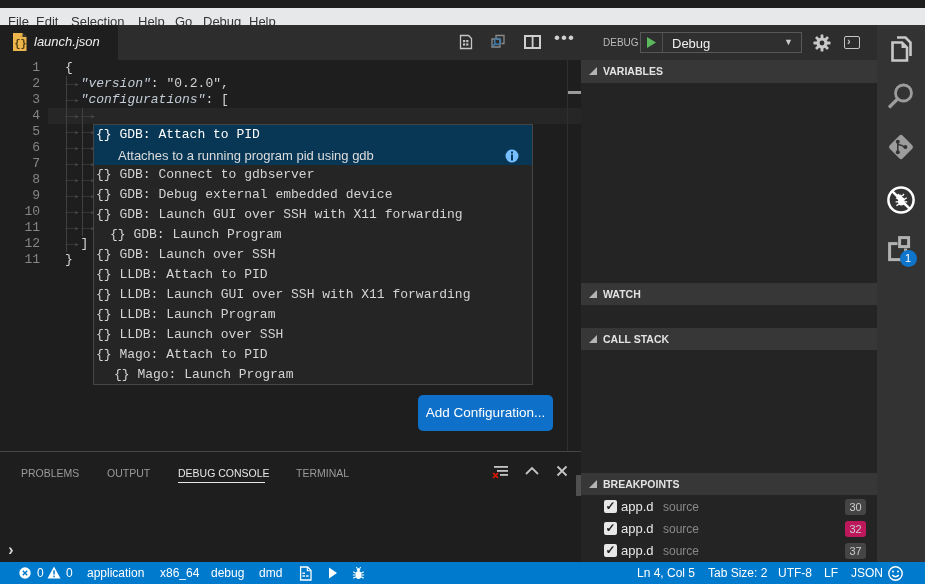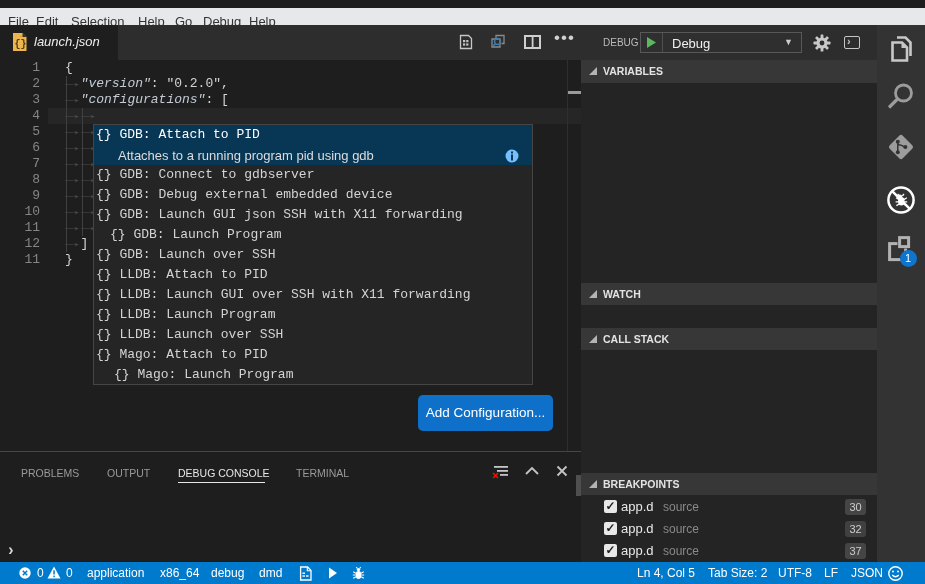--- a/index.html
+++ b/index.html
@@ -111,21 +111,21 @@
       </div>
     <div id="code" class="abs mono" style="left:65px;top:0;color:#d4d4d4;font-size:13px;line-height:16px;white-space:pre;"><div style="height:16px">{</div><div style="height:16px"><span style="color:#4d4d4d;display:inline-block;width:15.6px;transform:scaleX(1.75);transform-origin:0 50%;">→</span><span style="font-style:italic;color:#c3ccd6">"version"</span>: "0.2.0",</div><div style="height:16px"><span style="color:#4d4d4d;display:inline-block;width:15.6px;transform:scaleX(1.75);transform-origin:0 50%;">→</span><span style="font-style:italic;color:#c3ccd6">"configurations"</span>: [</div><div style="height:16px"><span style="color:#4d4d4d;display:inline-block;width:15.6px;transform:scaleX(1.75);transform-origin:0 50%;">→</span><span style="color:#4d4d4d;display:inline-block;width:15.6px;transform:scaleX(1.75);transform-origin:0 50%;">→</span></div><div style="height:16px"><span style="color:#4d4d4d;display:inline-block;width:15.6px;transform:scaleX(1.75);transform-origin:0 50%;">→</span><span style="color:#4d4d4d;display:inline-block;width:15.6px;transform:scaleX(1.75);transform-origin:0 50%;">→</span></div><div style="height:16px"><span style="color:#4d4d4d;display:inline-block;width:15.6px;transform:scaleX(1.75);transform-origin:0 50%;">→</span><span style="color:#4d4d4d;display:inline-block;width:15.6px;transform:scaleX(1.75);transform-origin:0 50%;">→</span></div><div style="height:16px"><span style="color:#4d4d4d;display:inline-block;width:15.6px;transform:scaleX(1.75);transform-origin:0 50%;">→</span><span style="color:#4d4d4d;display:inline-block;width:15.6px;transform:scaleX(1.75);transform-origin:0 50%;">→</span></div><div style="height:16px"><span style="color:#4d4d4d;display:inline-block;width:15.6px;transform:scaleX(1.75);transform-origin:0 50%;">→</span><span style="color:#4d4d4d;display:inline-block;width:15.6px;transform:scaleX(1.75);transform-origin:0 50%;">→</span></div><div style="height:16px"><span style="color:#4d4d4d;display:inline-block;width:15.6px;transform:scaleX(1.75);transform-origin:0 50%;">→</span><span style="color:#4d4d4d;display:inline-block;width:15.6px;transform:scaleX(1.75);transform-origin:0 50%;">→</span></div><div style="height:16px"><span style="color:#4d4d4d;display:inline-block;width:15.6px;transform:scaleX(1.75);transform-origin:0 50%;">→</span><span style="color:#4d4d4d;display:inline-block;width:15.6px;transform:scaleX(1.75);transform-origin:0 50%;">→</span></div><div style="height:16px"><span style="color:#4d4d4d;display:inline-block;width:15.6px;transform:scaleX(1.75);transform-origin:0 50%;">→</span><span style="color:#4d4d4d;display:inline-block;width:15.6px;transform:scaleX(1.75);transform-origin:0 50%;">→</span></div><div style="height:16px"><span style="color:#4d4d4d;display:inline-block;width:15.6px;transform:scaleX(1.75);transform-origin:0 50%;">→</span>]</div><div style="height:16px">}</div></div>
   </div>
 
   <div class="abs" style="left:93px;top:124px;width:440px;height:261px;background:#252526;border:1px solid #454545;">
     <div class="abs" style="left:0;top:0;width:438px;height:40px;background:#083655;"></div>
     <div id="rows" class="abs mono" style="left:0;top:0;width:438px;font-size:13px;color:#d4d4d4;">
         <div style="position:absolute;left:2px;top:0px;height:20px;line-height:20px;color:#ffffff">{} GDB: Attach to PID</div>
         <div style="position:absolute;left:2px;top:40px;height:20px;line-height:20px;color:#d4d4d4">{} GDB: Connect to gdbserver</div>
         <div style="position:absolute;left:2px;top:60px;height:20px;line-height:20px;color:#d4d4d4">{} GDB: Debug external embedded device</div>
-        <div style="position:absolute;left:2px;top:80px;height:20px;line-height:20px;color:#d4d4d4">{} GDB: Launch GUI json SSH with X11 forwarding</div>
+        <div style="position:absolute;left:2px;top:80px;height:20px;line-height:20px;color:#d4d4d4">{} GDB: Launch GUI over SSH with X11 forwarding</div>
         <div style="position:absolute;left:16px;top:100px;height:20px;line-height:20px;color:#d4d4d4">{} GDB: Launch Program</div>
         <div style="position:absolute;left:2px;top:120px;height:20px;line-height:20px;color:#d4d4d4">{} GDB: Launch over SSH</div>
         <div style="position:absolute;left:2px;top:140px;height:20px;line-height:20px;color:#d4d4d4">{} LLDB: Attach to PID</div>
         <div style="position:absolute;left:2px;top:160px;height:20px;line-height:20px;color:#d4d4d4">{} LLDB: Launch GUI over SSH with X11 forwarding</div>
         <div style="position:absolute;left:2px;top:180px;height:20px;line-height:20px;color:#d4d4d4">{} LLDB: Launch Program</div>
         <div style="position:absolute;left:2px;top:200px;height:20px;line-height:20px;color:#d4d4d4">{} LLDB: Launch over SSH</div>
         <div style="position:absolute;left:2px;top:220px;height:20px;line-height:20px;color:#d4d4d4">{} Mago: Attach to PID</div>
         <div style="position:absolute;left:20px;top:240px;height:20px;line-height:20px;color:#d4d4d4">{} Mago: Launch Program</div>
       </div>
     <span class="abs" style="left:24px;top:23px;color:#dddddd;font-size:13px;font-family:'Liberation Sans',sans-serif;">Attaches to a running program pid using gdb</span>
@@ -182,21 +182,21 @@
         <div style="position:absolute;left:0;top:0px;width:296px;height:22px;">
           <div style="position:absolute;left:23px;top:4px;width:13px;height:13px;background:#e8e8e8;border-radius:2px;color:#1e1e1e;font-size:12px;line-height:13px;text-align:center;font-weight:bold;">✓</div>
           <span style="position:absolute;left:40px;top:3px;font-size:13px;color:#e8e8e8;">app.d</span>
           <span style="position:absolute;left:82px;top:4px;font-size:12px;color:#898989;">source</span>
           <span style="position:absolute;left:264px;top:3px;width:21px;height:16px;background:#454545;border-radius:3px;font-size:11px;color:#cccccc;text-align:center;line-height:16px;">30</span>
         </div>
         <div style="position:absolute;left:0;top:22px;width:296px;height:22px;">
           <div style="position:absolute;left:23px;top:4px;width:13px;height:13px;background:#e8e8e8;border-radius:2px;color:#1e1e1e;font-size:12px;line-height:13px;text-align:center;font-weight:bold;">✓</div>
           <span style="position:absolute;left:40px;top:3px;font-size:13px;color:#e8e8e8;">app.d</span>
           <span style="position:absolute;left:82px;top:4px;font-size:12px;color:#898989;">source</span>
-          <span style="position:absolute;left:264px;top:3px;width:21px;height:16px;background:#404040;border-radius:3px;font-size:11px;color:#cccccc;text-align:center;line-height:16px;">32</span>
+          <span style="position:absolute;left:264px;top:3px;width:21px;height:16px;background:#be185d;border-radius:3px;font-size:11px;color:#cccccc;text-align:center;line-height:16px;">32</span>
         </div>
         <div style="position:absolute;left:0;top:44px;width:296px;height:22px;">
           <div style="position:absolute;left:23px;top:4px;width:13px;height:13px;background:#e8e8e8;border-radius:2px;color:#1e1e1e;font-size:12px;line-height:13px;text-align:center;font-weight:bold;">✓</div>
           <span style="position:absolute;left:40px;top:3px;font-size:13px;color:#e8e8e8;">app.d</span>
           <span style="position:absolute;left:82px;top:4px;font-size:12px;color:#898989;">source</span>
           <span style="position:absolute;left:264px;top:3px;width:21px;height:16px;background:#454545;border-radius:3px;font-size:11px;color:#cccccc;text-align:center;line-height:16px;">37</span>
         </div>
       </div>
   </div>
 

